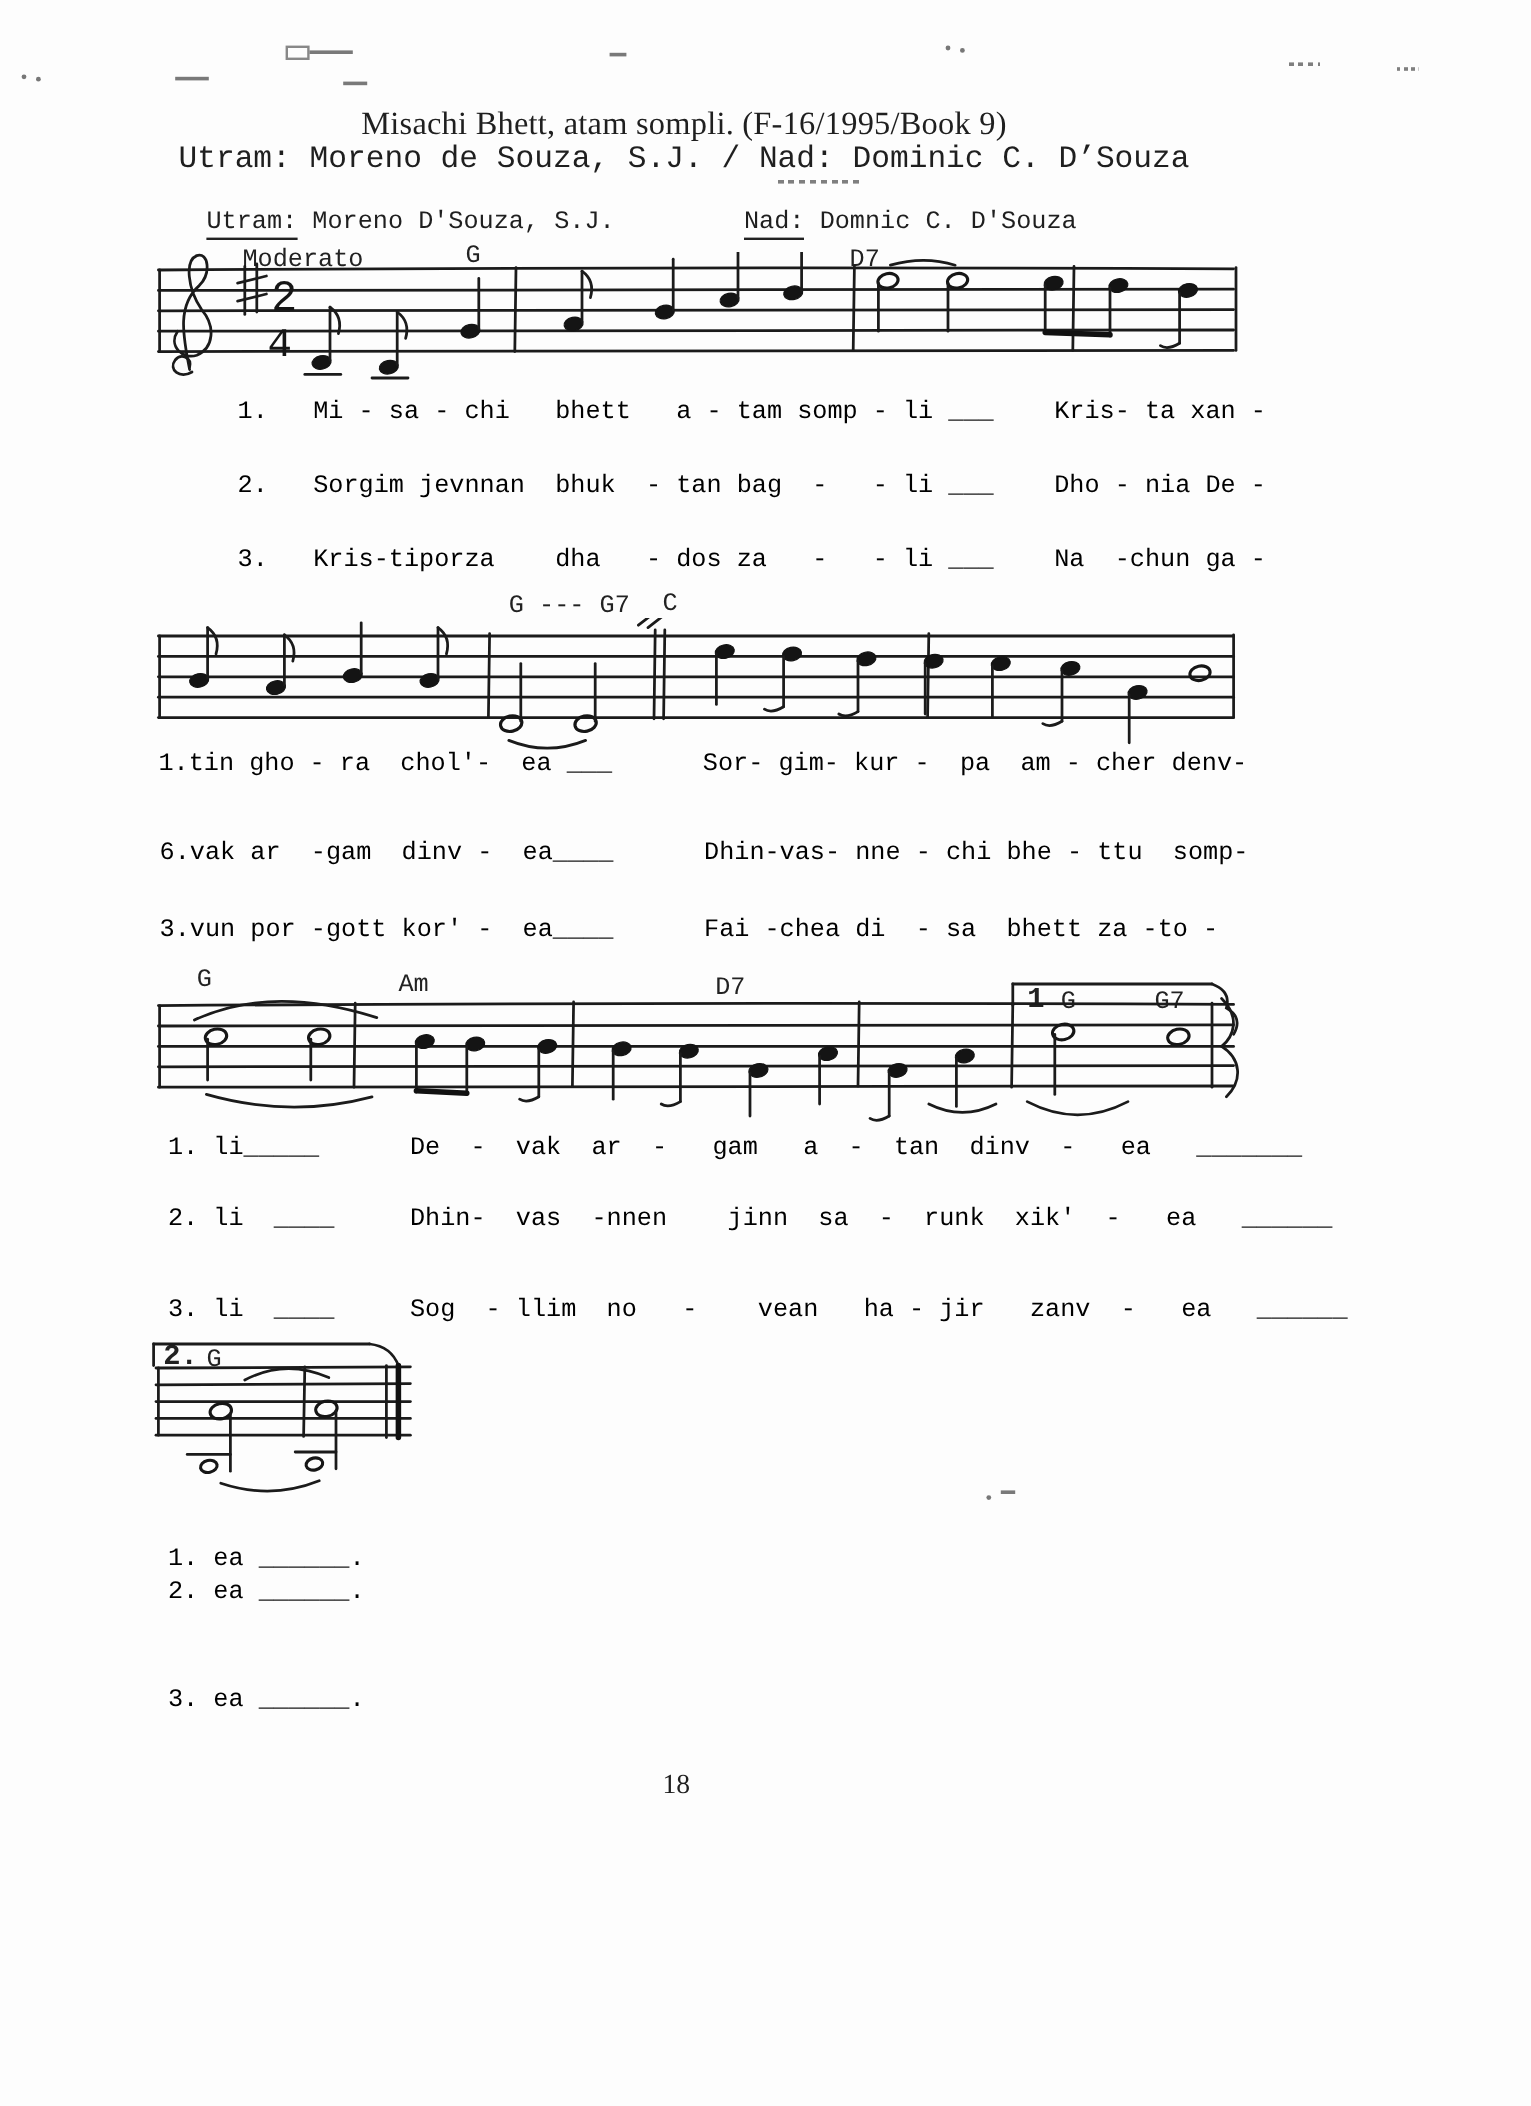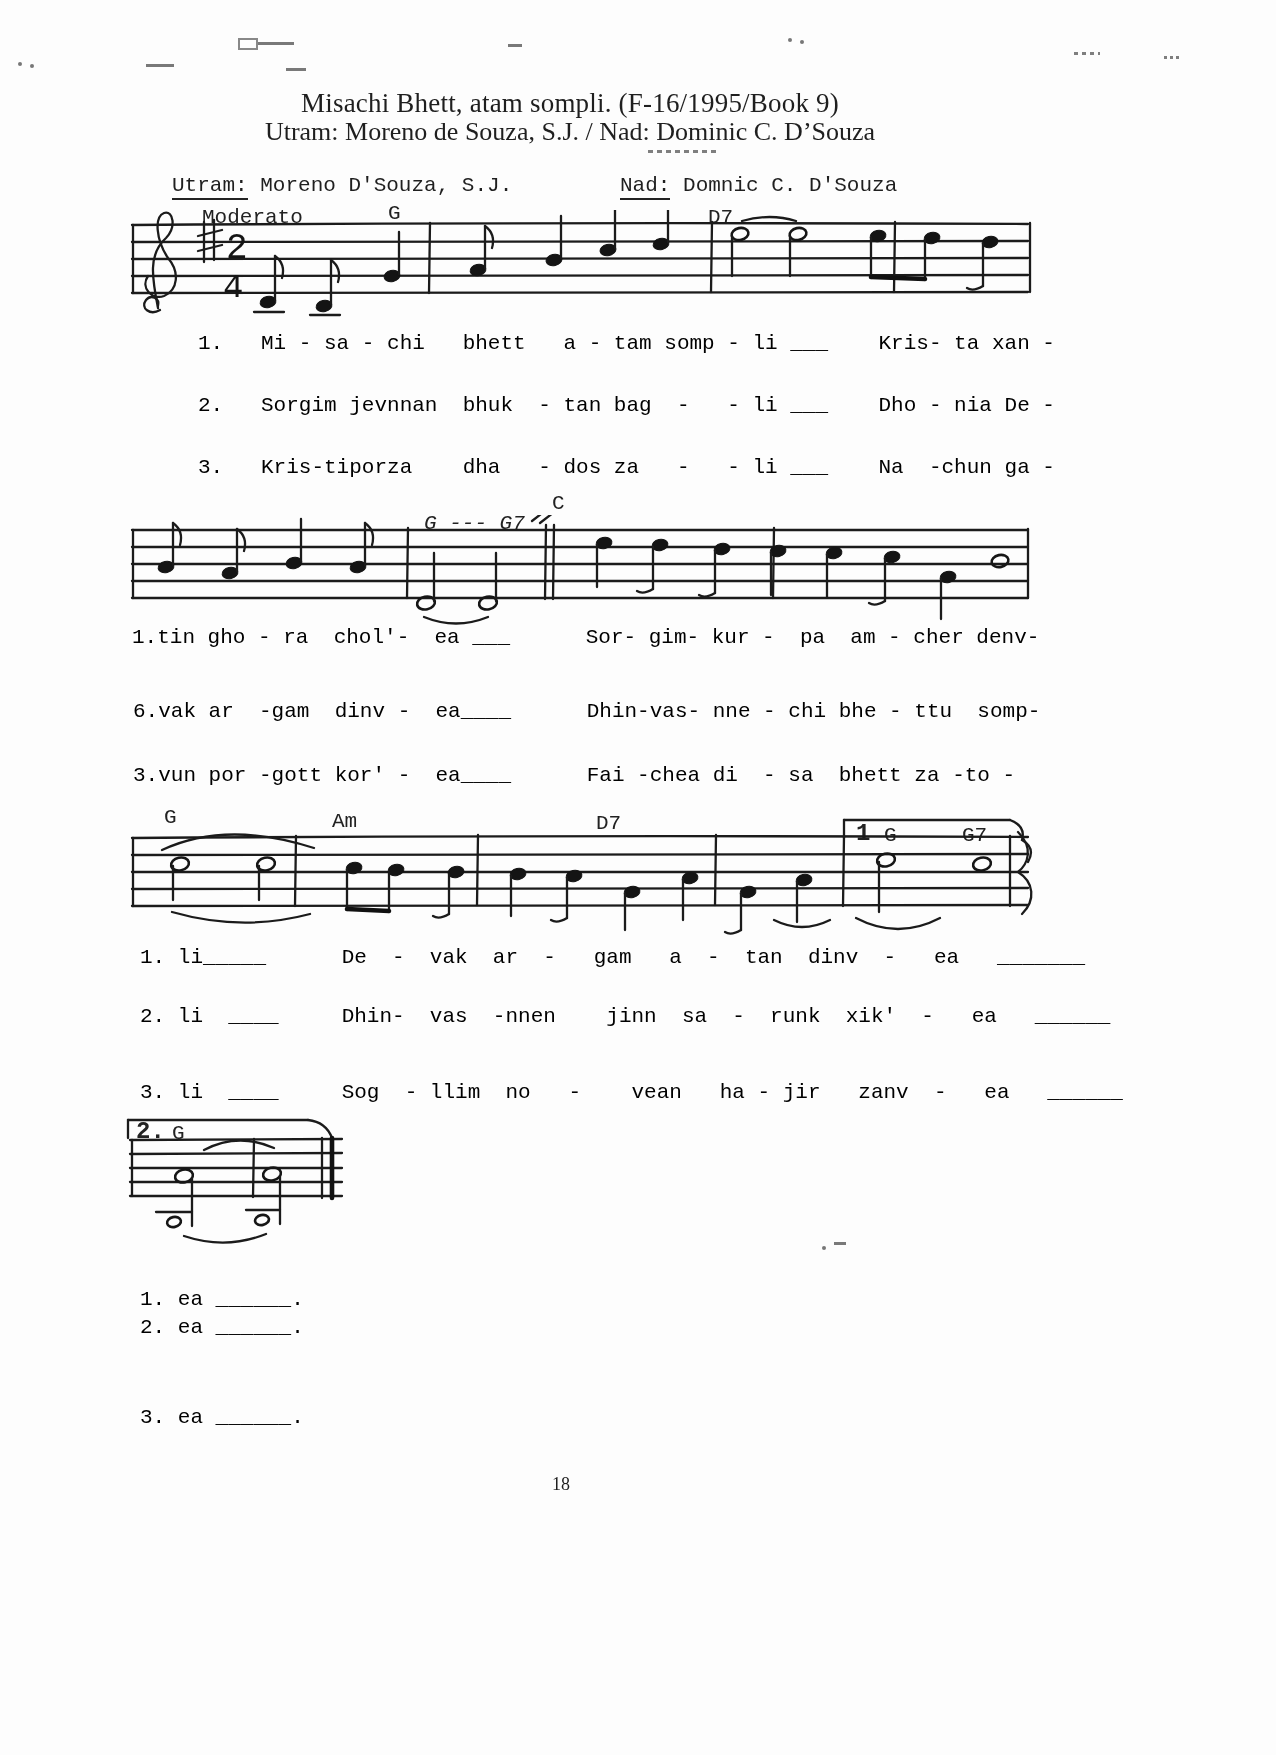--- a/index.html
+++ b/index.html
@@ -6,21 +6,21 @@
   body{
     width:1276px;height:1755px;position:relative;
     background:#fdfdfd;overflow:hidden;
     font-family:"Liberation Mono","DejaVu Sans Mono",monospace;
     color:#1f1f1f;
   }
   .abs{position:absolute;}
   .serif{font-family:"Liberation Serif","DejaVu Serif",serif;}
   .mono{font-family:"Liberation Mono","DejaVu Sans Mono",monospace;white-space:pre;}
   .title{font-size:27px;letter-spacing:.2px;text-align:center;width:1140px;left:0;}
-  .subtitle{font-size:26px;text-align:center;width:1140px;left:0;}
+  .subtitle{font-size:26px;text-align:center;width:1140px;left:0;font-family:Liberation Mono, monospace;}
   .lyric{font-size:21px;line-height:1.15;color:#000000;}
   .chord{font-size:21px;color:#222;white-space:pre;}
   .chord-big{font-size:24px;font-weight:bold;}
   .credit{font-size:21px;white-space:pre;}
   .credit .lbl{border-bottom:2px solid #222;padding-bottom:1px;}
   svg .ink{stroke:#1b1b1b;fill:none;stroke-width:2.3;stroke-linecap:round;}
   svg .thick{stroke:#111;fill:none;stroke-width:4.6;stroke-linecap:round;}
   svg .fillhead{fill:#141414;stroke:#141414;}
   svg .openhead{fill:none;stroke:#161616;stroke-width:2.6;}
   svg text{font-family:"Liberation Mono","DejaVu Sans Mono",monospace;fill:#151515;}
@@ -114,21 +114,21 @@
     <ellipse class="fillhead" cx="864" cy="32" rx="8" ry="5.6" transform="rotate(-12 864 32)"></ellipse>
     <path class="ink" d="M857 34 L857 76"></path>
       <path class="ink" d="M857 76 q-10 6 -16 2"></path>
   </g>
 </svg>
 
 <div class="abs mono lyric" style="left:198px;top:332px;">1.   Mi - sa - chi   bhett   a - tam somp - li ___    Kris- ta xan -</div>
 <div class="abs mono lyric" style="left:198px;top:394px;">2.   Sorgim jevnnan  bhuk  - tan bag  -   - li ___    Dho - nia De -</div>
 <div class="abs mono lyric" style="left:198px;top:456px;">3.   Kris-tiporza    dha   - dos za   -   - li ___    Na  -chun ga -</div>
 
-<div class="abs chord" style="left:424px;top:512px;font-style:italic;">G --- G7</div>
+<div class="abs chord" style="left:424px;top:494px;">G --- G7</div>
 <div class="abs chord" style="left:552px;top:492px;">C</div>
 
 <svg class="abs" style="left:126px;top:515px;" width="908" height="135" viewBox="0 0 908 135">
   <g>
     <path class="ink" d="M6 15 Q450 13 902 15"></path>
     <path class="ink" d="M6 32 Q450 31 902 32"></path>
     <path class="ink" d="M6 49 Q450 48 902 49"></path>
     <path class="ink" d="M6 66 Q450 66 902 66"></path>
     <path class="ink" d="M6 83 Q450 83 902 83"></path>
     <path class="ink" d="M7 15 L7 83"></path>
@@ -281,13 +281,13 @@
     <path class="ink" d="M120 102 L154 102"></path>
     <path class="ink" d="M78 42 Q112 24 148 40"></path>
     <path class="ink" d="M58 128 Q100 142 140 126"></path>
   </g>
 </svg>
 
 <div class="abs mono lyric" style="left:140px;top:1288px;">1. ea ______.</div>
 <div class="abs mono lyric" style="left:140px;top:1316px;">2. ea ______.</div>
 <div class="abs mono lyric" style="left:140px;top:1406px;">3. ea ______.</div>
 
-<div class="abs serif" style="left:552px;top:1474px;font-size:18px;">18</div>
+<div class="abs serif" style="left:552px;top:1474px;font-size:23px;">18</div>
 
 </body></html>

